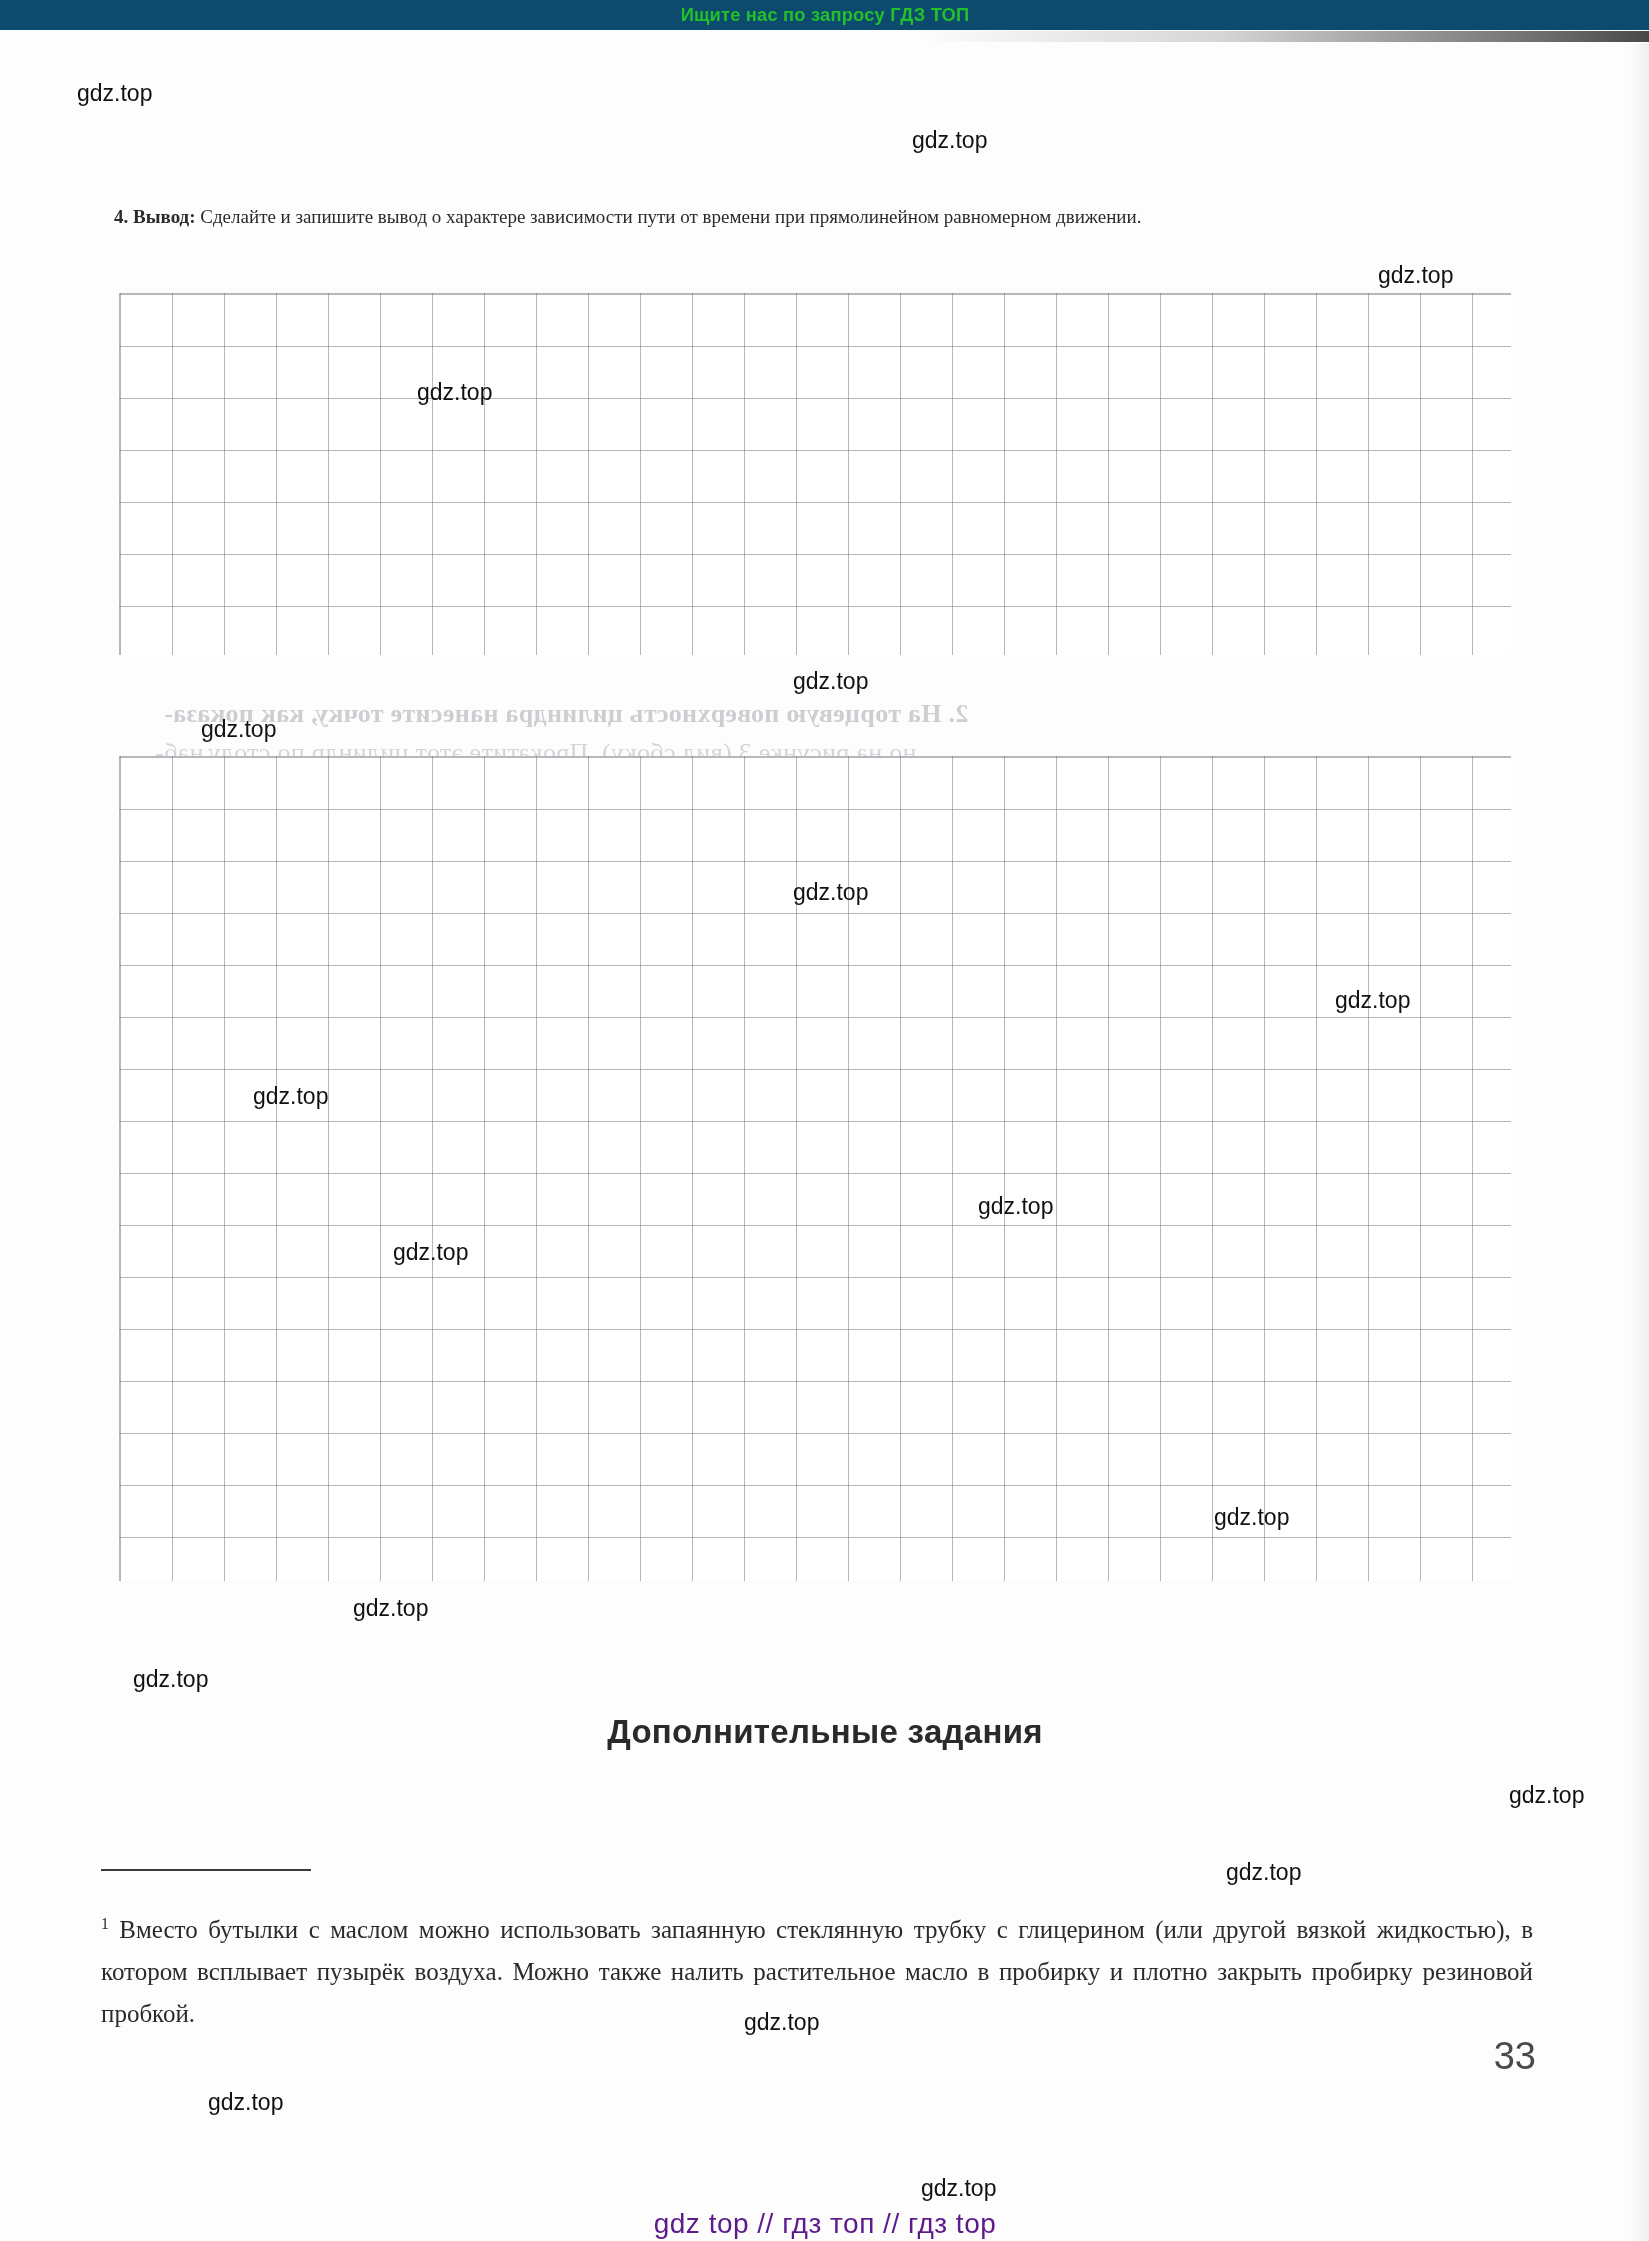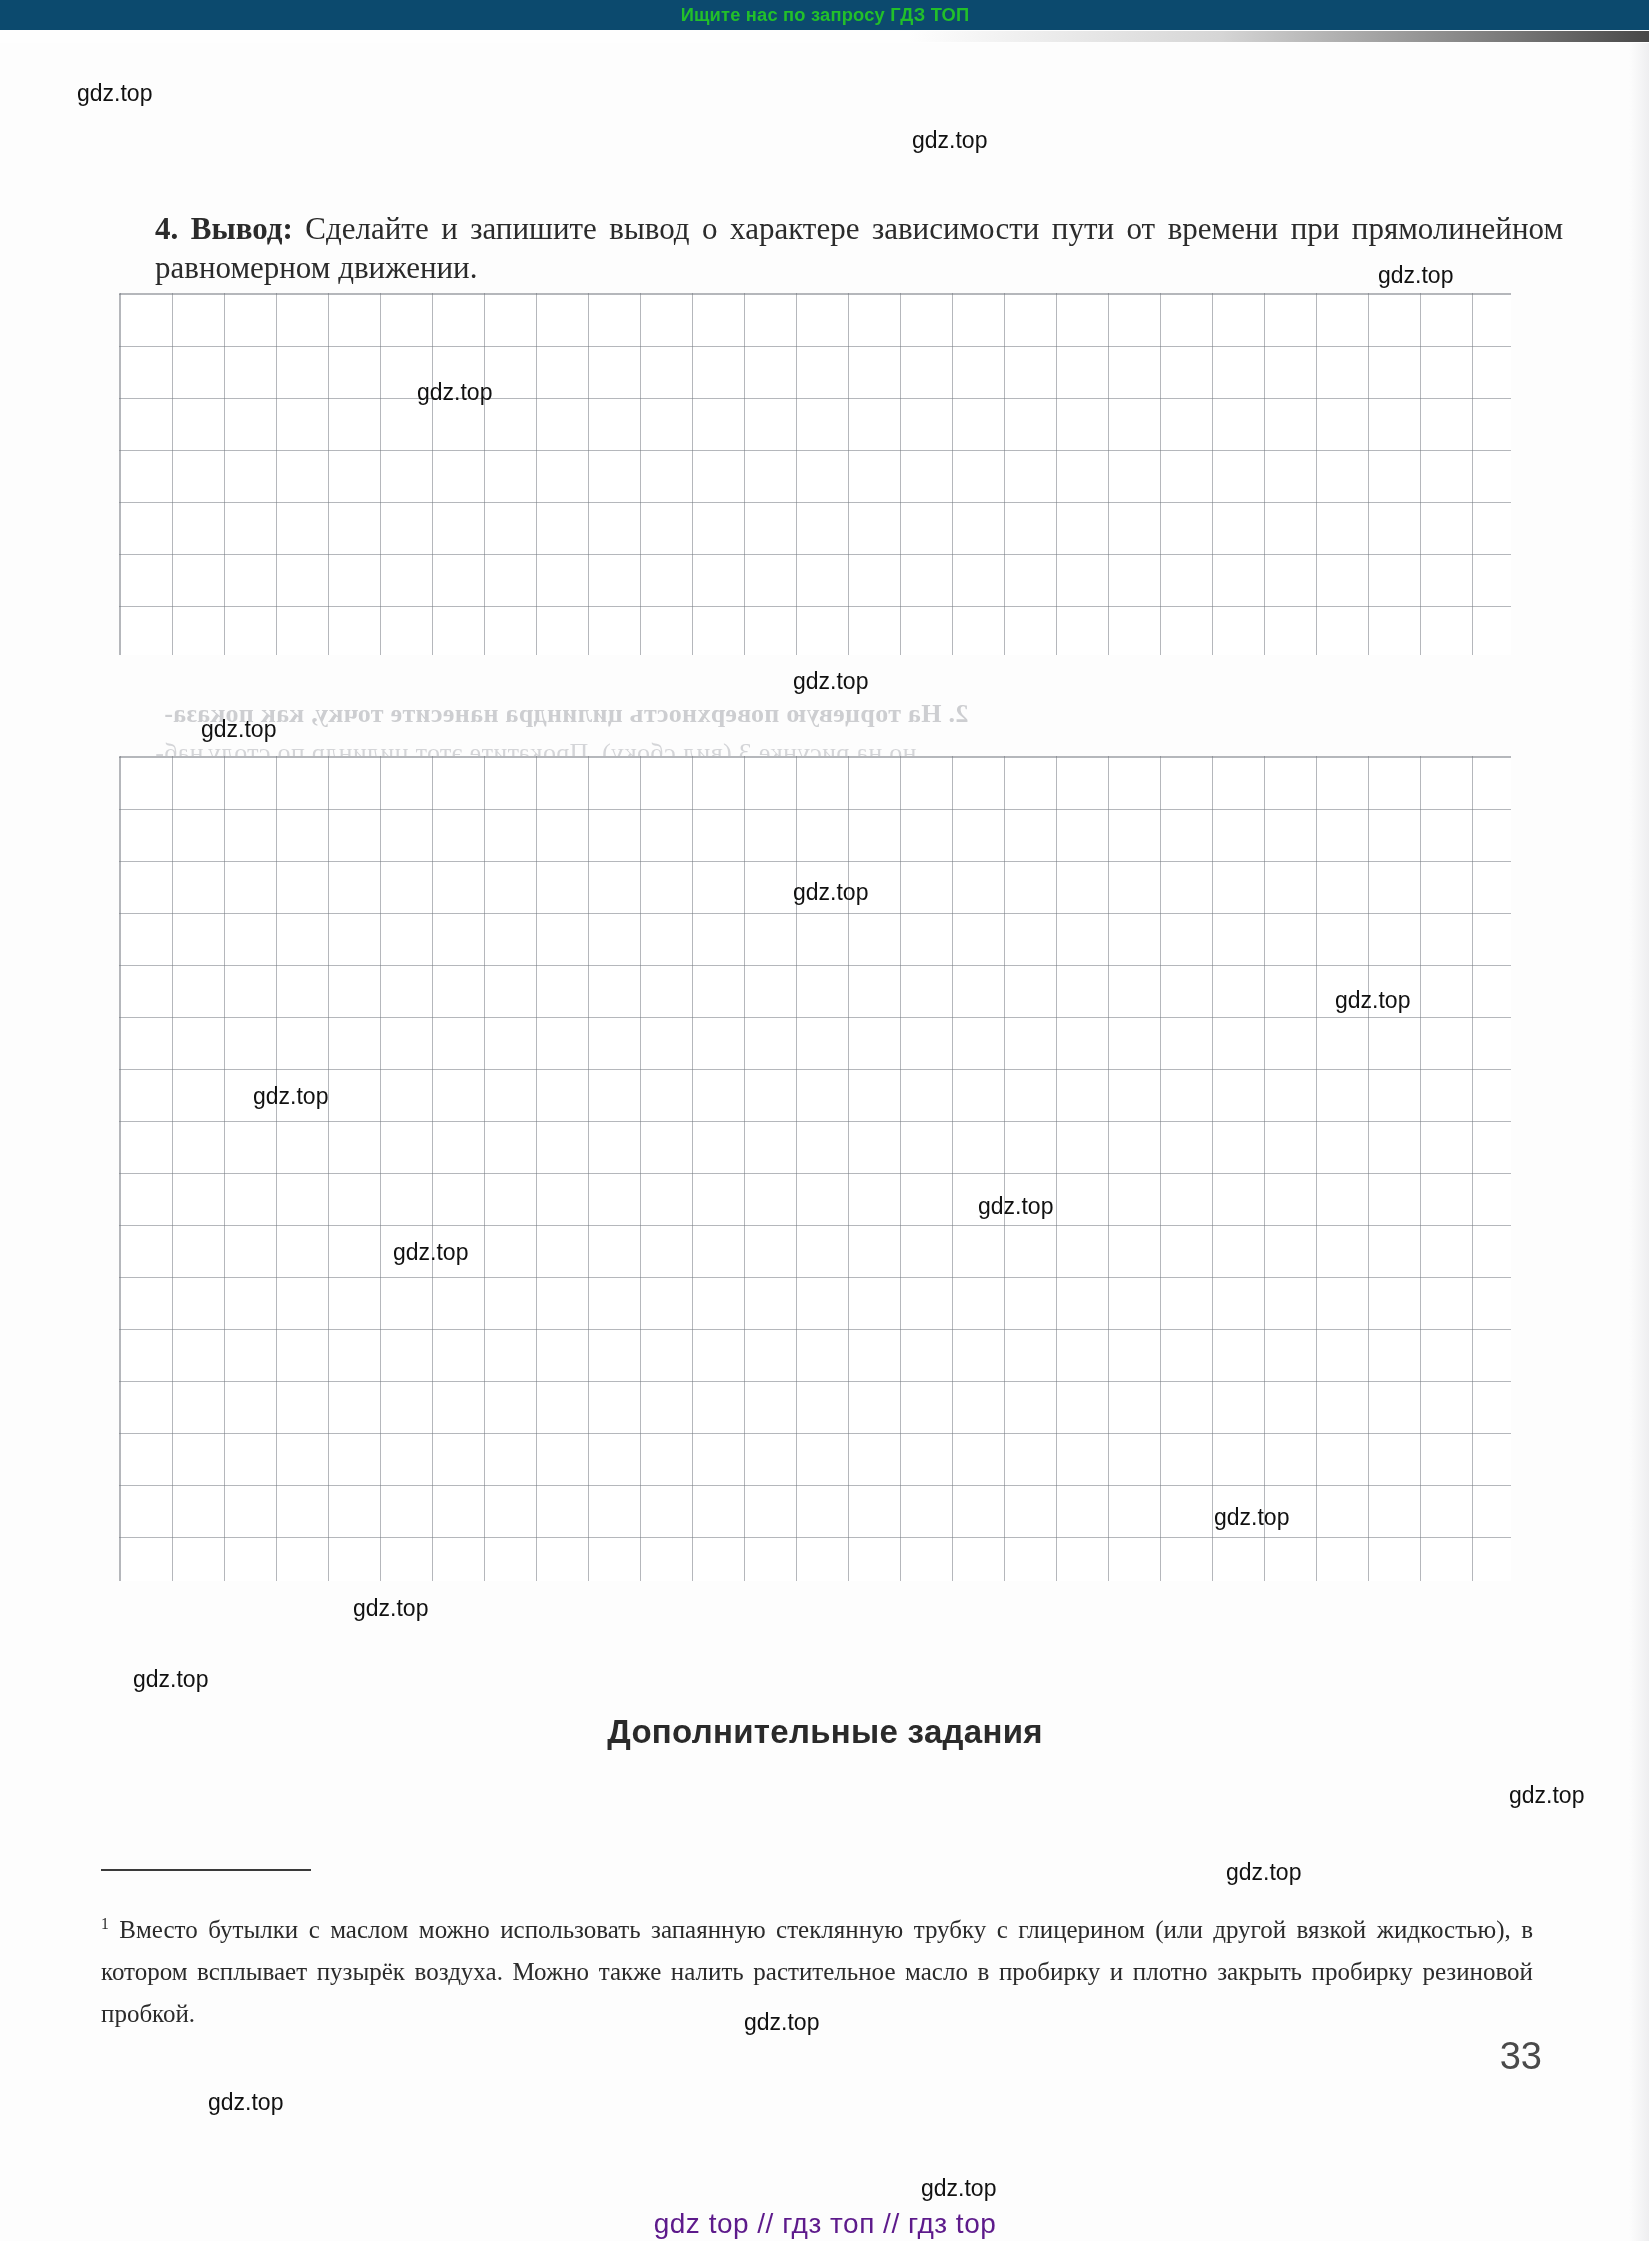--- a/index.html
+++ b/index.html
@@ -45,21 +45,21 @@
     color:#2b2b2b;
     font-family:"Liberation Serif", serif;
     font-size:27px;
     line-height:37px;
     text-align:justify;
     text-justify:inter-word;
   }
 
   #conclusion-para{
     left:114px;top:178px;width:1408px;
-    font-size:31px;line-height:39px;margin-left:41px;
+    font-size:19px;line-height:39px;
   }
   #conclusion-para b{font-weight:700;}
   #conclusion-para .num{font-weight:700;}
 
   
   .grid-sheet{
     position:absolute;left:119px;
     background-color:#ffffff;
     background-image:
       linear-gradient(to right, rgba(120,124,132,.55) 0.9px, transparent 0.9px),
@@ -113,21 +113,21 @@
     position:absolute;left:101px;top:1869px;width:210px;height:1.7px;
     background:#3a3a3a;z-index:12;
   }
   #footnote-para{
     left:101px;top:1878px;width:1432px;
     font-size:25px;line-height:42px;
   }
   #footnote-para .sup{font-size:15.7px;vertical-align:super;}
 
   #page-number{
-    position:absolute;right:108px;top:2035px;
+    position:absolute;right:114px;top:2035px;
     font-family:"Liberation Sans", sans-serif;
     font-size:38px;color:#4a4a4a;z-index:12;
   }
 
   
   #site-footer{
     position:absolute;left:0;top:2208px;width:1650px;
     text-align:center;
     font-family:"Liberation Sans", sans-serif;
     font-size:28px;color:#5d1a8b;z-index:40;letter-spacing:0.5px;

